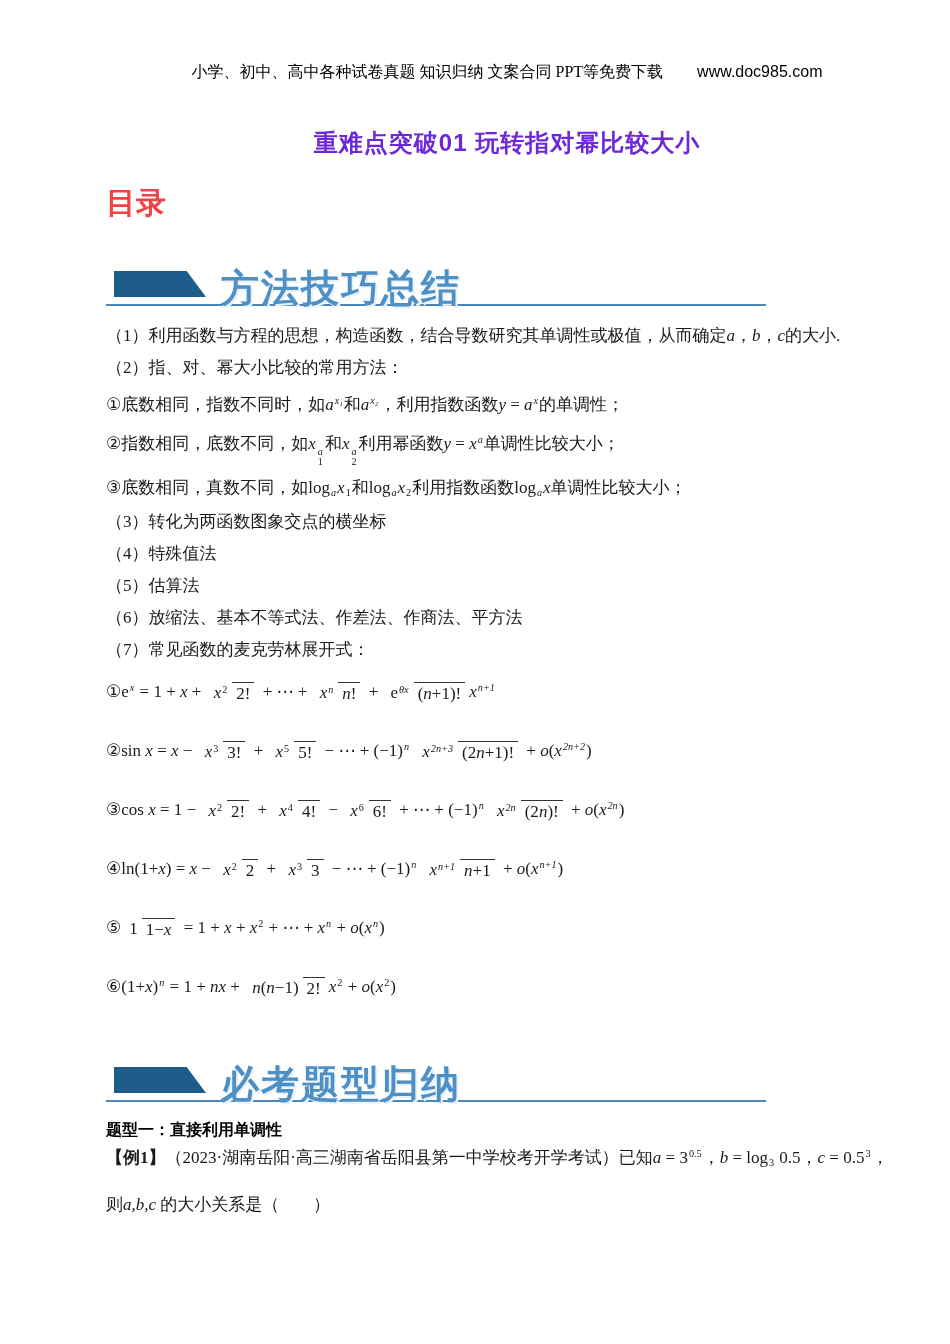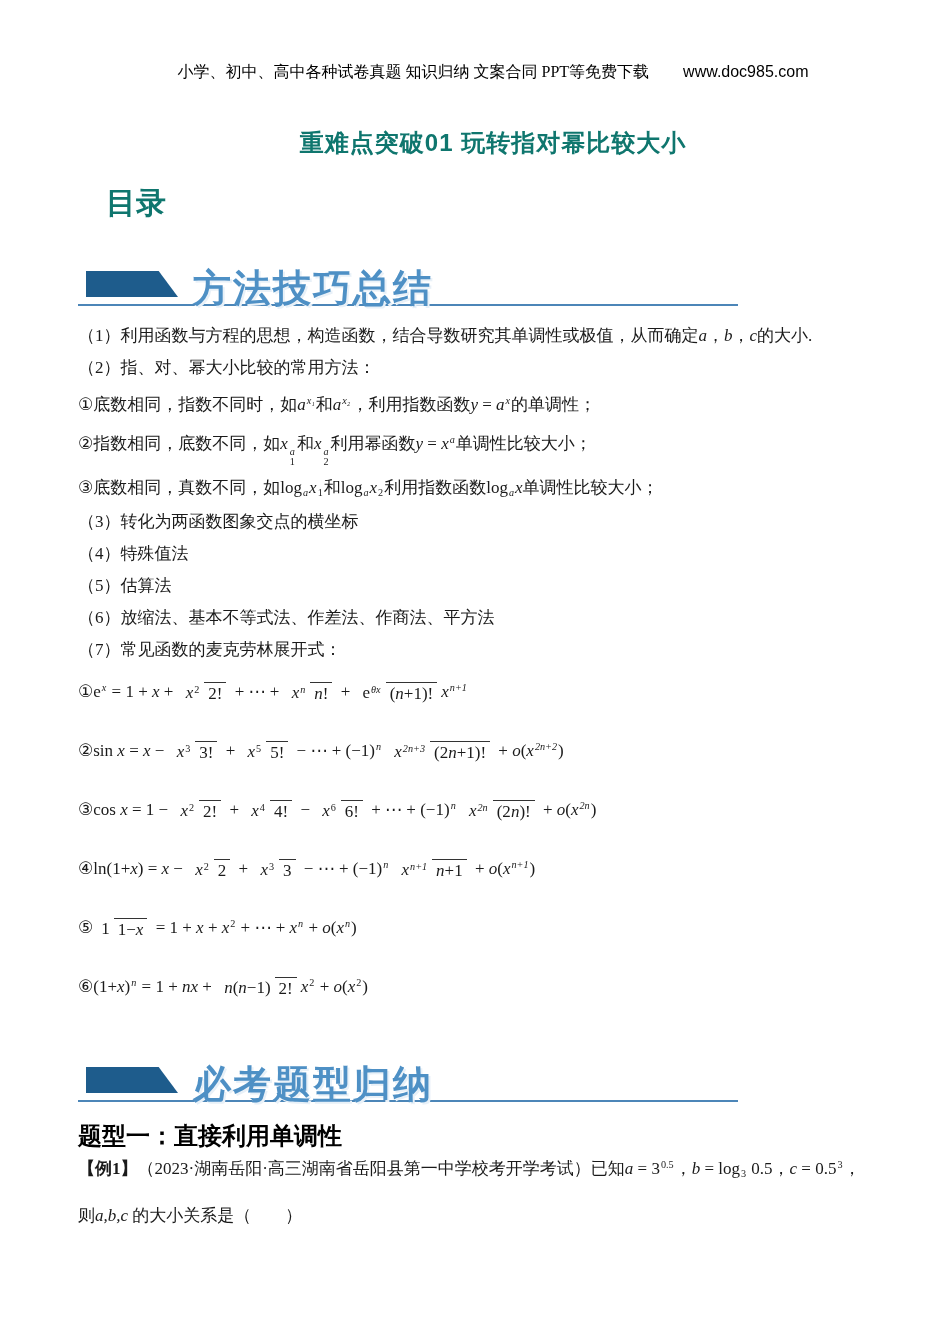--- a/index.html
+++ b/index.html
@@ -3,49 +3,48 @@
 <meta charset="utf-8">
 <style>
   * { margin:0; padding:0; box-sizing:border-box; }
   html,body { background:#ffffff; }
   .page{
     position:relative;
     width:950px; height:1344px;
     margin:0 auto;
     background:#ffffff;
     overflow:hidden;
-    padding:62px 42px 0 78px;
+    padding:62px 42px 0 106px;
     font-family:"Liberation Serif","DejaVu Serif","DejaVu Sans",serif;
     color:#1a1a1a;
   }
   
   .site-header{
     text-align:center;
     font-size:16px;
     color:#000;
     white-space:nowrap;
   }
   .site-header .url{ margin-left:34px; font-family:"Liberation Sans","DejaVu Sans",sans-serif; }
   
   .doc-title{
     margin-top:44px;
     text-align:center;
     font-size:24px;
     font-weight:bold;
     font-family:"Liberation Sans","DejaVu Sans",sans-serif;
-    color:#0f766e;
+    color:#6d28d9;
     letter-spacing:1px;
   }
   .toc-title{
     margin-top:24px;
     font-size:30px;
     font-weight:bold;
     font-family:"Liberation Sans","DejaVu Sans",sans-serif;
-    color:#0f766e;
-    margin-left:28px;
+    color:#ef4444;
   }
   
   .banner{
     position:relative;
     width:660px;
     height:48px;
     margin-top:34px;
     border-bottom:2px solid #4C86B8;
   }
   .banner-shape{
@@ -98,21 +97,21 @@
   .formula{
     font-size:17px;
     line-height:26px;
     margin-top:13px;
     min-height:46px;
     display:block;
   }
   
   .type-heading{
     margin-top:18px;
-    font-size:24px;
+    font-size:16px;
     font-weight:bold;
     font-family:"Liberation Sans","DejaVu Sans",sans-serif;
     color:#000;
   }
   .example{ }
   .example .ex-line{
     font-size:17px;
     line-height:34px;
   }
   .example .ex-line + .ex-line{ margin-top:11px; }

